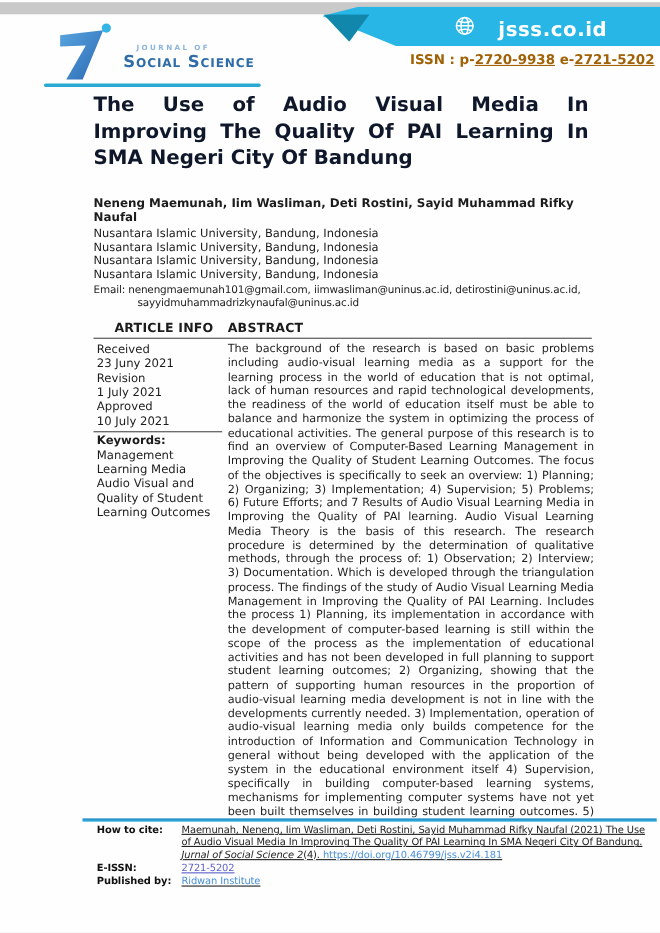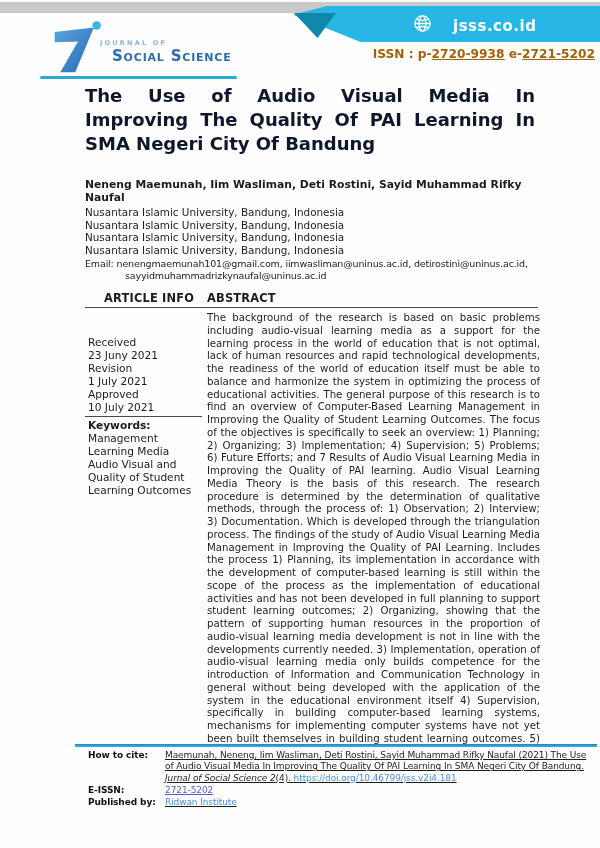--- a/index.html
+++ b/index.html
@@ -14,27 +14,27 @@
   .scan-bar { position:absolute; left:0; top:2px; width:100%; height:11px; background:#c9c9c9; }
 
   .ribbon { position:absolute; left:293px; top:6px; width:307px; height:36px;
     background:#27b6e6;
     clip-path:polygon(0 24%, 11% 0, 100% 0, 100% 100%, 22% 100%); }
   .ribbon-fold { position:absolute; left:294px; top:13px; width:42px; height:25px;
     background:#1187ab; clip-path:polygon(0 0, 100% 0, 56% 100%); }
   .ribbon-inner { position:absolute; left:0; top:0; width:100%; height:100%; }
   .globe { position:absolute; left:120px; top:8px; width:19px; height:19px; }
   .site-url { position:absolute; left:160px; top:11px; color:#ffffff; font-weight:bold;
-    font-size:15px; letter-spacing:.5px; }
+    font-size:18px; letter-spacing:.5px; }
 
   .issn-line { position:absolute; right:5px; top:47px; font-size:12.2px; font-weight:bold; color:#a16207; }
   .issn-line .u { text-decoration:underline; }
 
   .logo-seven { position:absolute; left:50px; top:18px; }
-  .logo-journal-of { position:absolute; left:100px; top:39px; font-size:6.5px; letter-spacing:2.2px;
+  .logo-journal-of { position:absolute; left:124px; top:39px; font-size:6.5px; letter-spacing:2.2px;
     color:#8ab5dd; font-weight:bold; }
   .logo-name { position:absolute; left:112px; top:47px; font-size:15px; font-weight:bold;
     color:#2f6da8; font-variant:small-caps; letter-spacing:.8px; }
   .logo-underline { position:absolute; left:40px; top:76px; width:197px; height:3px;
     background:#2aa9d4; border-radius:2px; }
 
   
   .title { position:absolute; left:85px; top:84px; width:450px;
     font-size:18px; font-weight:bold; line-height:24px; color:#0f172a; }
   .title .just { text-align:justify; text-align-last:justify; }
@@ -45,21 +45,21 @@
   .email-line { padding-left:40px; text-indent:-40px; font-size:9.5px; letter-spacing:-.15px;
     line-height:12.4px; margin-top:1px; }
 
   
   .col-head { position:absolute; top:291px; font-size:11.4px; font-weight:bold; letter-spacing:.2px; }
   .col-head.info { left:104px; }
   .col-head.abs { left:207px; }
   .head-rule { position:absolute; left:85px; top:307px; width:453px; height:1px; background:#4a4a4a; }
 
   .info-col { position:absolute; left:88px; top:312px; width:116px; font-size:10.6px; line-height:13px; }
-  .info-dates { border-bottom:1px solid #4a4a4a; padding-bottom:2px; margin-left:-3px; padding-left:3px; width:117px;margin-top:24px; }
+  .info-dates { border-bottom:1px solid #4a4a4a; padding-bottom:2px; margin-left:-3px; padding-left:3px; width:117px; }
   .kw-label { font-weight:bold; margin-top:2px; }
 
   .abstract-col { position:absolute; left:207px; top:312px; width:333px; height:434px; overflow:hidden; }
   .abstract-col p { font-size:10.2px; line-height:12.75px; text-align:justify; color:#1e1e1e; }
 
   
   .footer-rule { position:absolute; left:75px; top:744px; width:522px; height:3px;
     background:linear-gradient(#1f86c0,#35b6e0); }
   .footer { position:absolute; left:88px; top:750px; width:500px;
     display:grid; grid-template-columns:77px 1fr; row-gap:1px;

